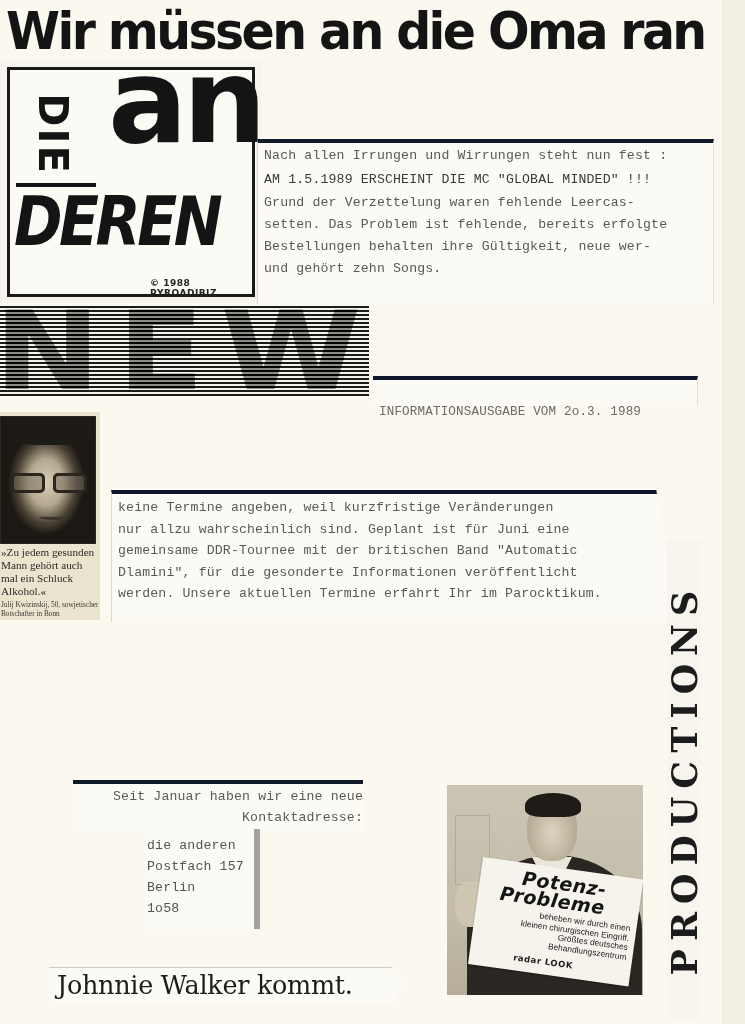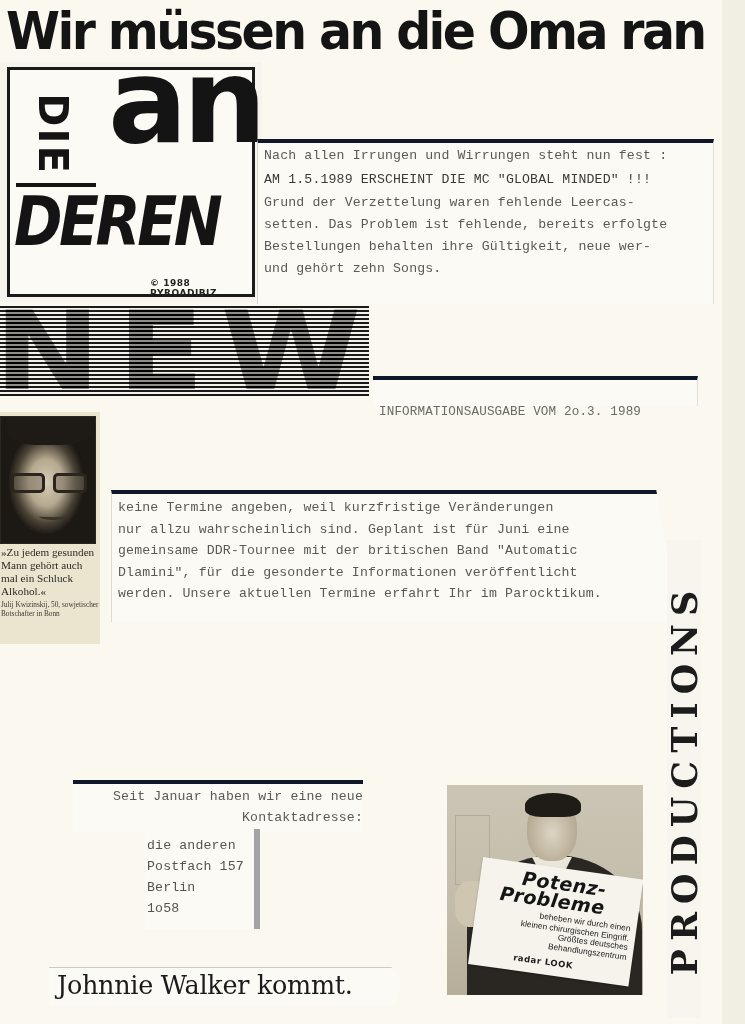--- a/index.html
+++ b/index.html
@@ -99,21 +99,21 @@
   }
 
   .issue {
     left: 373px; top: 376px; width: 325px; height: 30px; padding: 21px 0 0 6px;
     border-right: 1px solid #e2dfd6;
   }
   .issue .tw { font-size: 12.6px; color: #6b6a65; }
 
   
   .clip1 {
-    position: absolute; left: 0; top: 412px; width: 100px; height: 232px;
+    position: absolute; left: 0; top: 412px; width: 100px; height: 208px;
     background: #ebe4cf;
   }
   .clip1-photo {
     position: absolute; left: 0; top: 4px; width: 96px; height: 128px;
     background: radial-gradient(ellipse 38px 52px at 48% 52%, #d6cdb7 0%, #b5a98f 45%, #4a4235 78%, #1c1914 100%);
     border: 1px solid #2a2620;
   }
   .clip1-photo .hair {
     position: absolute; left: 6px; top: 0; width: 84px; height: 28px;
     background: #1e1b16; border-radius: 0 0 40% 40%;

